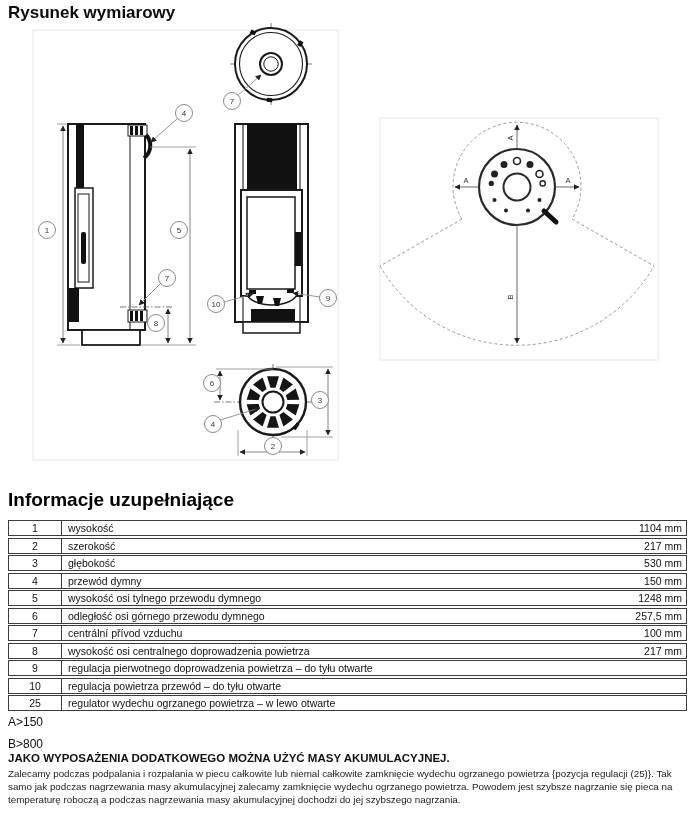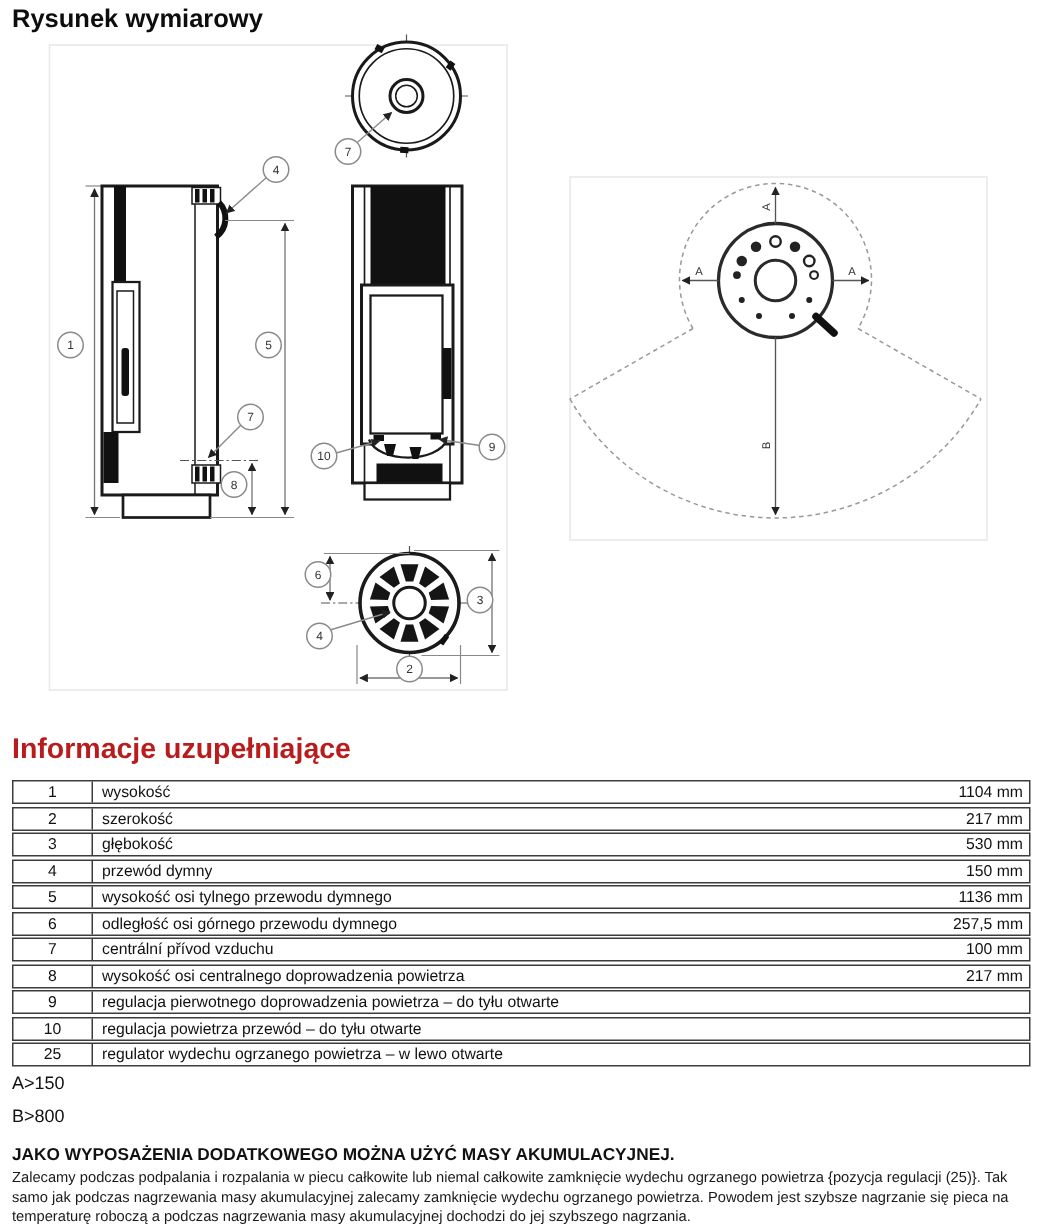--- a/index.html
+++ b/index.html
@@ -9,41 +9,41 @@
     color:#111;
     width:695px; height:820px;
     position:relative; overflow:hidden;
   }
   .page-title {
     position:absolute; left:8px; top:3px;
     font-size:17px; font-weight:bold; color:#0d0d0d;text-align:center;
   }
   .section-title {
     position:absolute; left:8px; top:489px;
-    font-size:19px; font-weight:bold; color:#b91c1c;
+    font-size:19px; font-weight:bold; color:#000000;
   }
   #drawing-svg { position:absolute; left:0; top:0; }
 
   .spec-table { position:absolute; left:8px; top:520px; width:679px; }
   .trow {
     display:flex; align-items:stretch;
     border:1px solid #3c3c3c; margin-bottom:1.5px;
     height:16px; font-size:10.5px; background:#fff;
   }
   .tno {
     width:53px; border-right:1px solid #3c3c3c;
     display:flex; align-items:center; justify-content:center;
   }
   .tdesc { flex:1; display:flex; align-items:center; padding-left:6px; }
   .tval { display:flex; align-items:center; padding-right:4px; }
 
   .notes { position:absolute; left:8px; top:716px; width:679px; }
   .note-a, .note-b { font-size:12px; font-weight:normal; line-height:1; }
   .note-b { margin-top:10px; }
-  .note-heading { font-size:11.5px; font-weight:bold; margin-top:14px; }
+  .note-heading { font-size:11.5px; font-weight:bold; margin-top:2px; }
   .note-paragraph { font-size:9.8px; line-height:13px; margin-top:3px; color:#1a1a1a; }
 </style>
 </head>
 <body>
 
 <div class="page-title">Rysunek wymiarowy</div>
 
 <svg id="drawing-svg" width="695" height="482" viewBox="0 0 695 482" xmlns="http://www.w3.org/2000/svg">
   <defs>
     <marker id="arr" viewBox="0 0 10 10" refX="9" refY="5" markerWidth="6.5" markerHeight="6.5" orient="auto-start-reverse">
@@ -263,21 +263,21 @@
     <div class="tval">530 mm</div>
   </div>
   <div class="trow">
     <div class="tno">4</div>
     <div class="tdesc">przewód dymny</div>
     <div class="tval">150 mm</div>
   </div>
   <div class="trow">
     <div class="tno">5</div>
     <div class="tdesc">wysokość osi tylnego przewodu dymnego</div>
-    <div class="tval">1136 mm</div>
+    <div class="tval">1248 mm</div>
   </div>
   <div class="trow">
     <div class="tno">6</div>
     <div class="tdesc">odległość osi górnego przewodu dymnego</div>
     <div class="tval">257,5 mm</div>
   </div>
   <div class="trow">
     <div class="tno">7</div>
     <div class="tdesc">centrální přívod vzduchu</div>
     <div class="tval">100 mm</div>

